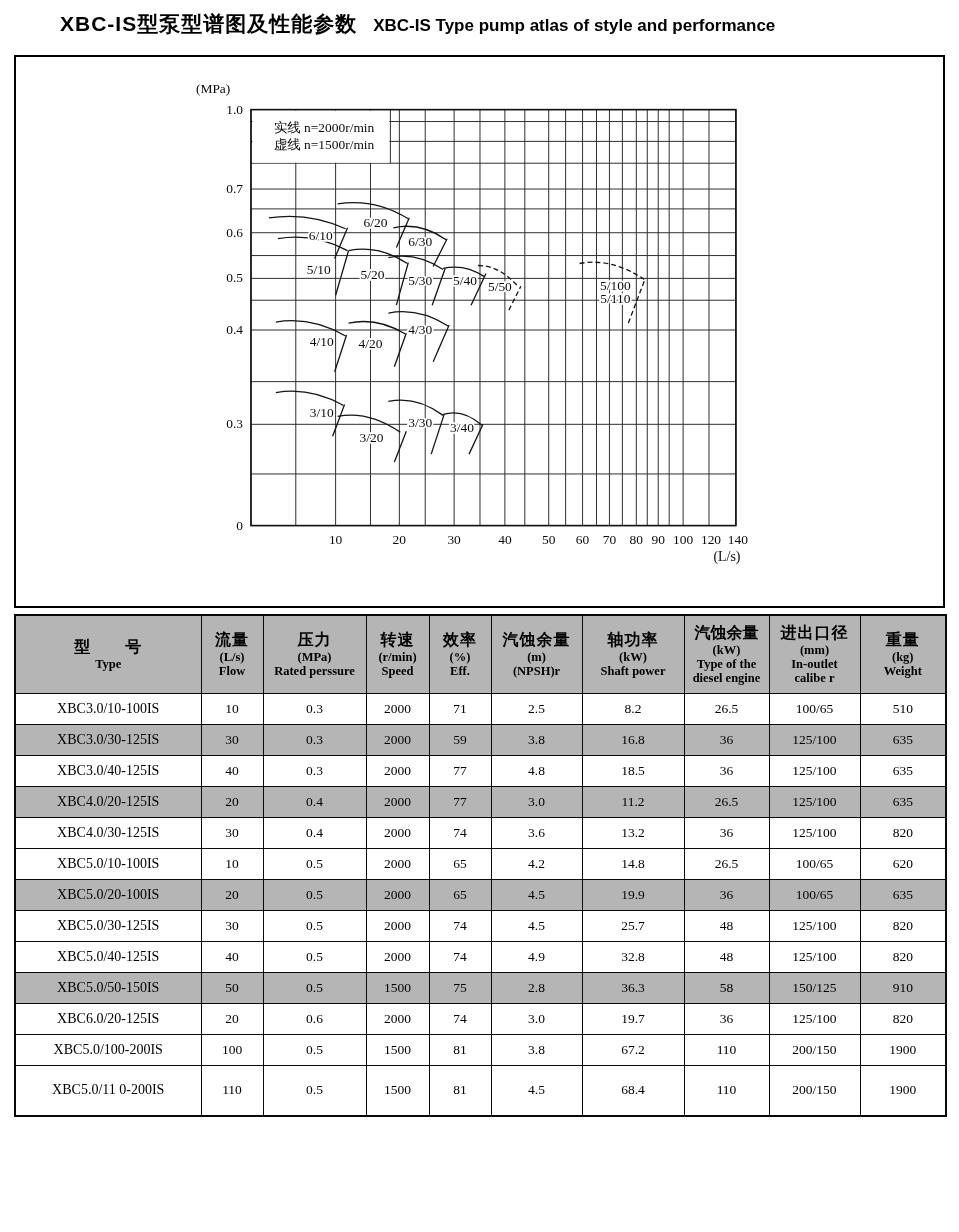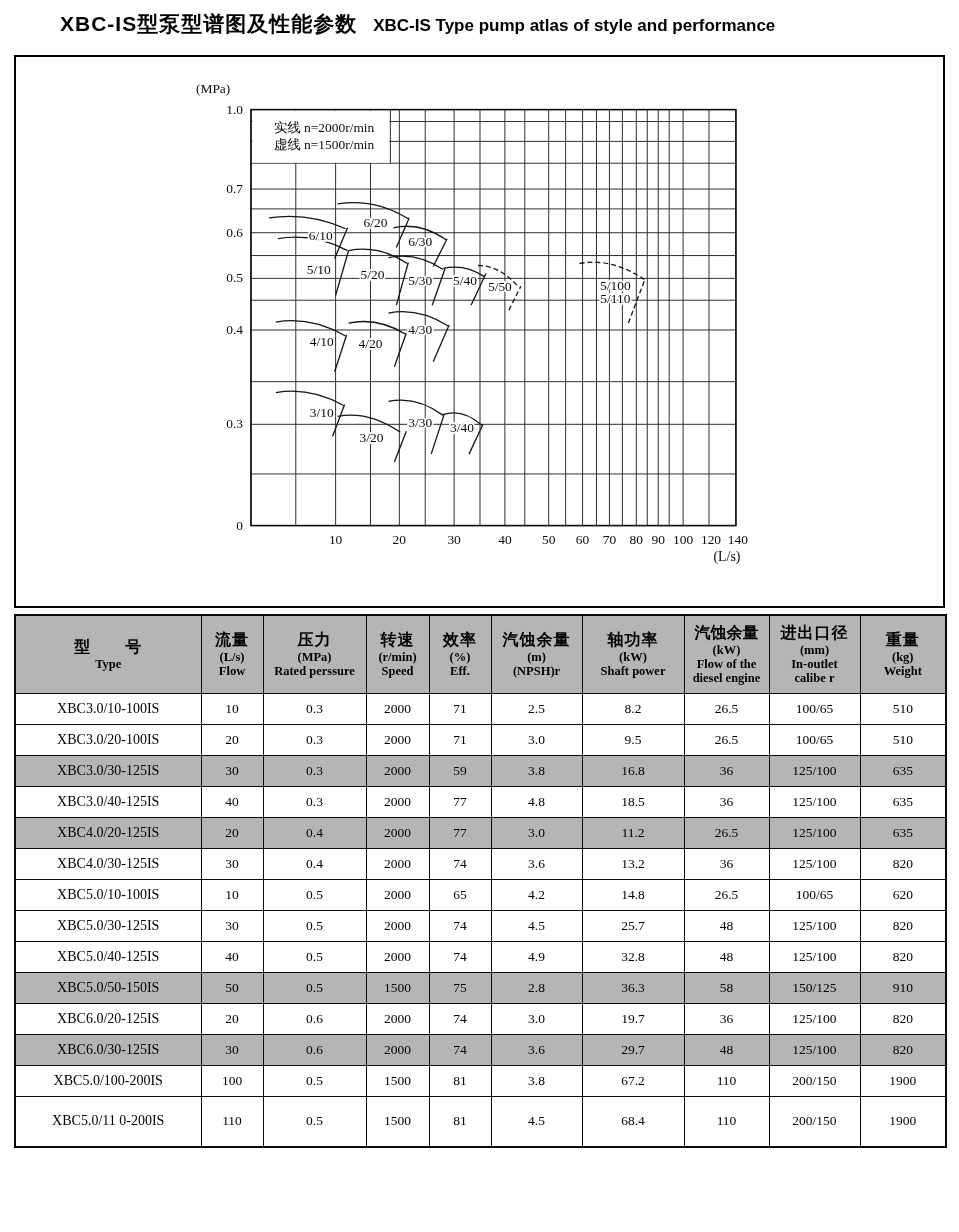--- a/index.html
+++ b/index.html
@@ -199,21 +199,21 @@
           <span class="h-sub">(NPSH)r</span>
         </th>
         <th class="hc">
           <span class="h-zh">轴功率</span>
           <span class="h-sub">(kW)</span>
           <span class="h-sub">Shaft power</span>
         </th>
         <th class="hc">
           <span class="h-zh" style="letter-spacing: 0px;">汽蚀余量</span>
           <span class="h-sub">(kW)</span>
-          <span class="h-sub">Flow of the</span>
+          <span class="h-sub">Type of the</span>
           <span class="h-sub">diesel engine</span>
         </th>
         <th class="hc">
           <span class="h-zh">进出口径</span>
           <span class="h-sub">(mm)</span>
           <span class="h-sub">In-outlet</span>
           <span class="h-sub">calibe r</span>
         </th>
         <th class="hc">
           <span class="h-zh">重量</span>
@@ -228,32 +228,20 @@
         <td class="c-val">10</td>
         <td class="c-val">0.3</td>
         <td class="c-val">2000</td>
         <td class="c-val">71</td>
         <td class="c-val">2.5</td>
         <td class="c-val">8.2</td>
         <td class="c-val">26.5</td>
         <td class="c-val">100/65</td>
         <td class="c-val">510</td>
       </tr>
-      <tr>
-        <td class="c-type">XBC3.0/20-100IS</td>
-        <td class="c-val">20</td>
-        <td class="c-val">0.3</td>
-        <td class="c-val">2000</td>
-        <td class="c-val">71</td>
-        <td class="c-val">3.0</td>
-        <td class="c-val">9.5</td>
-        <td class="c-val">26.5</td>
-        <td class="c-val">100/65</td>
-        <td class="c-val">510</td>
-      </tr>
       <tr style="background: rgb(181, 181, 181);">
         <td class="c-type">XBC3.0/30-125IS</td>
         <td class="c-val">30</td>
         <td class="c-val">0.3</td>
         <td class="c-val">2000</td>
         <td class="c-val">59</td>
         <td class="c-val">3.8</td>
         <td class="c-val">16.8</td>
         <td class="c-val">36</td>
         <td class="c-val">125/100</td>
@@ -299,20 +287,32 @@
         <td class="c-type">XBC5.0/10-100IS</td>
         <td class="c-val">10</td>
         <td class="c-val">0.5</td>
         <td class="c-val">2000</td>
         <td class="c-val">65</td>
         <td class="c-val">4.2</td>
         <td class="c-val">14.8</td>
         <td class="c-val">26.5</td>
         <td class="c-val">100/65</td>
         <td class="c-val">620</td>
+      </tr>
+      <tr style="background: rgb(181, 181, 181);">
+        <td class="c-type">XBC5.0/20-100IS</td>
+        <td class="c-val">20</td>
+        <td class="c-val">0.5</td>
+        <td class="c-val">2000</td>
+        <td class="c-val">65</td>
+        <td class="c-val">4.5</td>
+        <td class="c-val">19.9</td>
+        <td class="c-val">36</td>
+        <td class="c-val">100/65</td>
+        <td class="c-val">635</td>
       </tr>
       <tr>
         <td class="c-type">XBC5.0/30-125IS</td>
         <td class="c-val">30</td>
         <td class="c-val">0.5</td>
         <td class="c-val">2000</td>
         <td class="c-val">74</td>
         <td class="c-val">4.5</td>
         <td class="c-val">25.7</td>
         <td class="c-val">48</td>
@@ -348,32 +348,20 @@
         <td class="c-val">20</td>
         <td class="c-val">0.6</td>
         <td class="c-val">2000</td>
         <td class="c-val">74</td>
         <td class="c-val">3.0</td>
         <td class="c-val">19.7</td>
         <td class="c-val">36</td>
         <td class="c-val">125/100</td>
         <td class="c-val">820</td>
       </tr>
-      <tr style="background: rgb(181, 181, 181);">
-        <td class="c-type">XBC6.0/30-125IS</td>
-        <td class="c-val">30</td>
-        <td class="c-val">0.6</td>
-        <td class="c-val">2000</td>
-        <td class="c-val">74</td>
-        <td class="c-val">3.6</td>
-        <td class="c-val">29.7</td>
-        <td class="c-val">48</td>
-        <td class="c-val">125/100</td>
-        <td class="c-val">820</td>
-      </tr>
       <tr>
         <td class="c-type">XBC5.0/100-200IS</td>
         <td class="c-val">100</td>
         <td class="c-val">0.5</td>
         <td class="c-val">1500</td>
         <td class="c-val">81</td>
         <td class="c-val">3.8</td>
         <td class="c-val">67.2</td>
         <td class="c-val">110</td>
         <td class="c-val">200/150</td>

